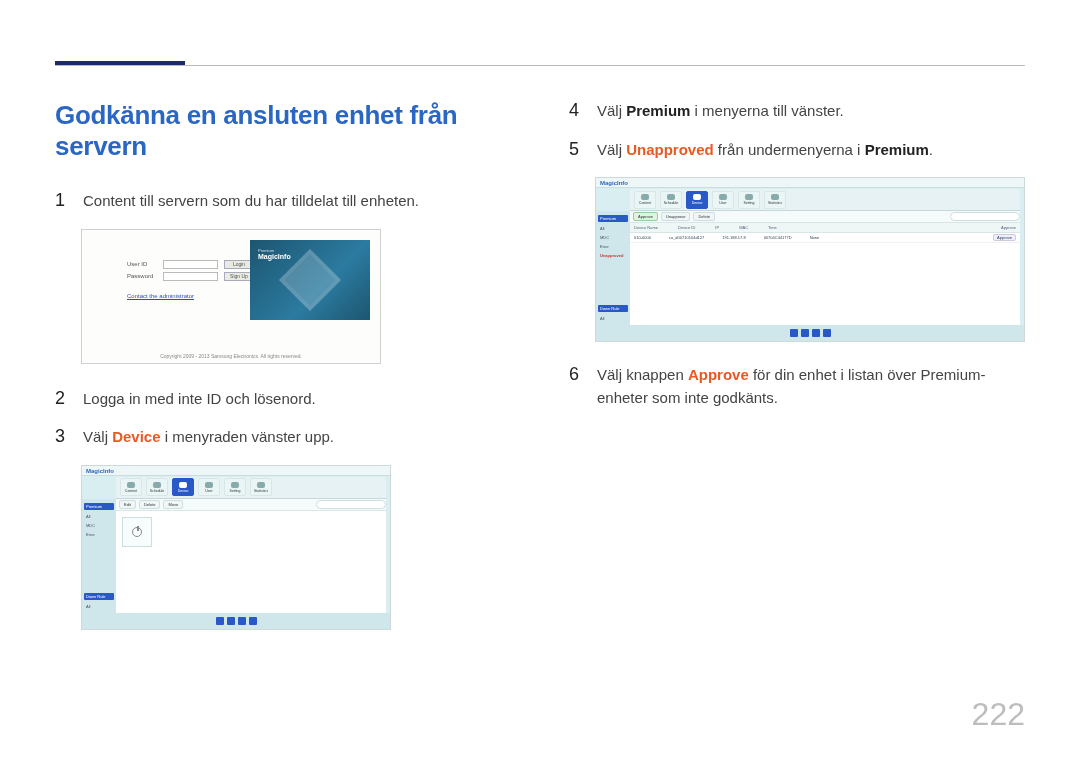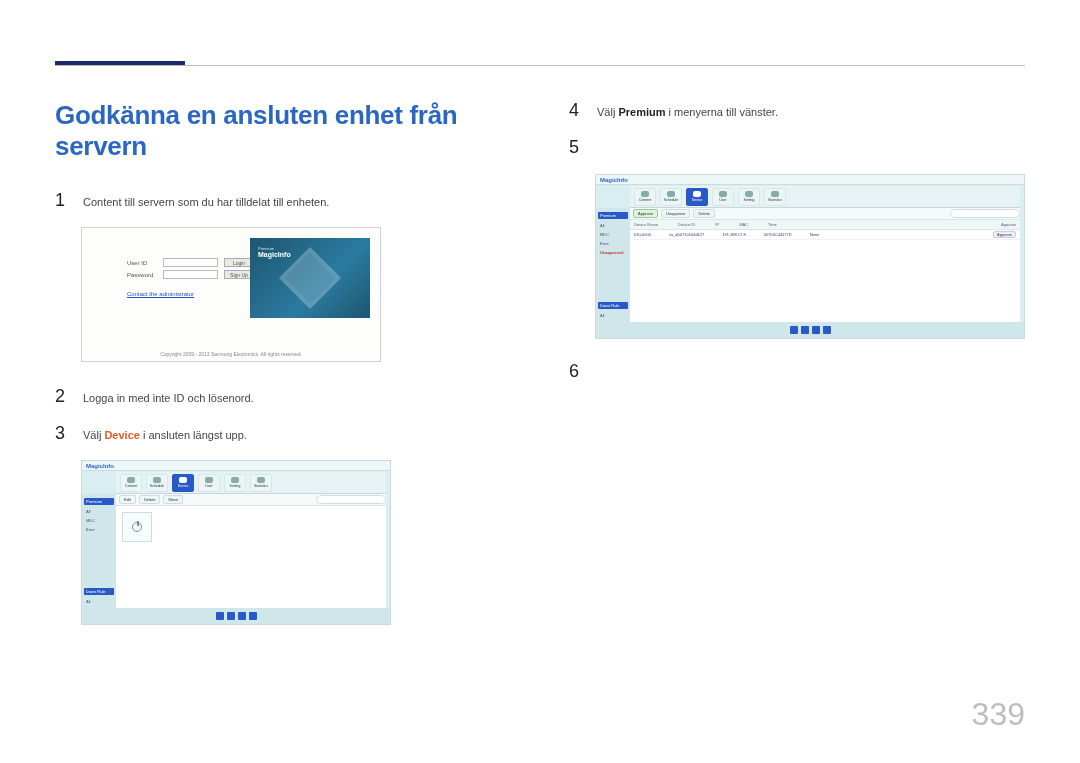--- a/index.html
+++ b/index.html
@@ -46,21 +46,21 @@
     margin-bottom: 16px;
     align-items: baseline;
   }
   .num {
     font-size: 18px;
     font-weight: 400;
     color: #222;
     min-width: 14px;
   }
   .step-text {
-    font-size: 11px;
+    font-size: 15px;
     color: #444;
     line-height: 1.5;
   }
   .hl { color: #e85a24; font-weight: 600; }
   .bold { font-weight: 600; color: #222; }
   .page-num {
     position: absolute;
     right: 55px;
     bottom: 30px;
     font-size: 32px;
@@ -157,21 +157,21 @@
     </div>
 
     <div class="step">
       <div class="num">2</div>
       <div class="step-text">Logga in med inte ID och lösenord.</div>
     </div>
 
     <div class="step">
       <div class="num">3</div>
       <div class="step-text">
-        <span>Välj </span><span class="hl">Device</span><span> i ansluten längst upp.</span>
+        <span>Välj </span><span class="hl">Device</span><span> i menyraden vänster upp.</span>
       </div>
     </div>
 
     <div class="shot-app">
       <div class="app-top"></div>
       <div class="app-logo">MagicInfo</div>
       <div class="app-nav">
         <div class="nav-ico">
             <div class="dot"></div>
             <span>Content</span>
@@ -231,20 +231,23 @@
   <div class="col">
     <div class="step">
       <div class="num">4</div>
       <div class="step-text">
         <span>Välj </span><span class="bold">Premium</span><span> i menyerna till vänster.</span>
       </div>
     </div>
 
     <div class="step">
       <div class="num">5</div>
+      <div class="step-text">
+        <span>Välj </span><span class="hl">Unapproved</span><span> från undermenyerna i </span><span class="bold">Premium</span><span>.</span>
+      </div>
     </div>
 
     <div class="shot-app wide">
       <div class="app-top"></div>
       <div class="app-logo">MagicInfo</div>
       <div class="app-nav">
         <div class="nav-ico">
             <div class="dot"></div>
             <span>Content</span>
           </div>
@@ -307,17 +310,20 @@
       <div class="app-foot">
         <div class="foot-ctl"></div>
         <div class="foot-ctl"></div>
         <div class="foot-ctl"></div>
         <div class="foot-ctl"></div>
       </div>
     </div>
 
     <div class="step">
       <div class="num">6</div>
+      <div class="step-text">
+        <span>Välj knappen </span><span class="hl">Approve</span><span> för din enhet i listan över Premium-enheter som inte godkänts.</span>
+      </div>
     </div>
   </div>
 </div>
 
-<div class="page-num">339</div>
+<div class="page-num">222</div>
 
 </body></html>

